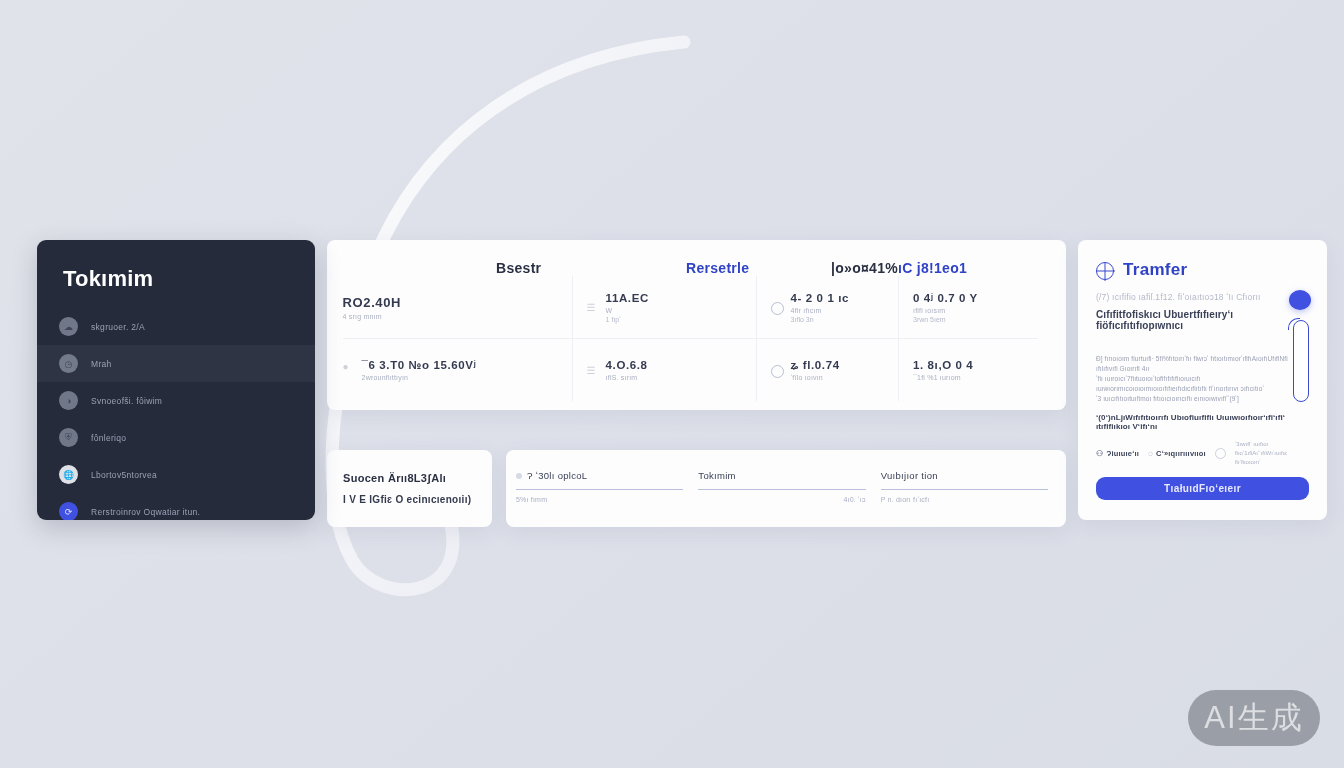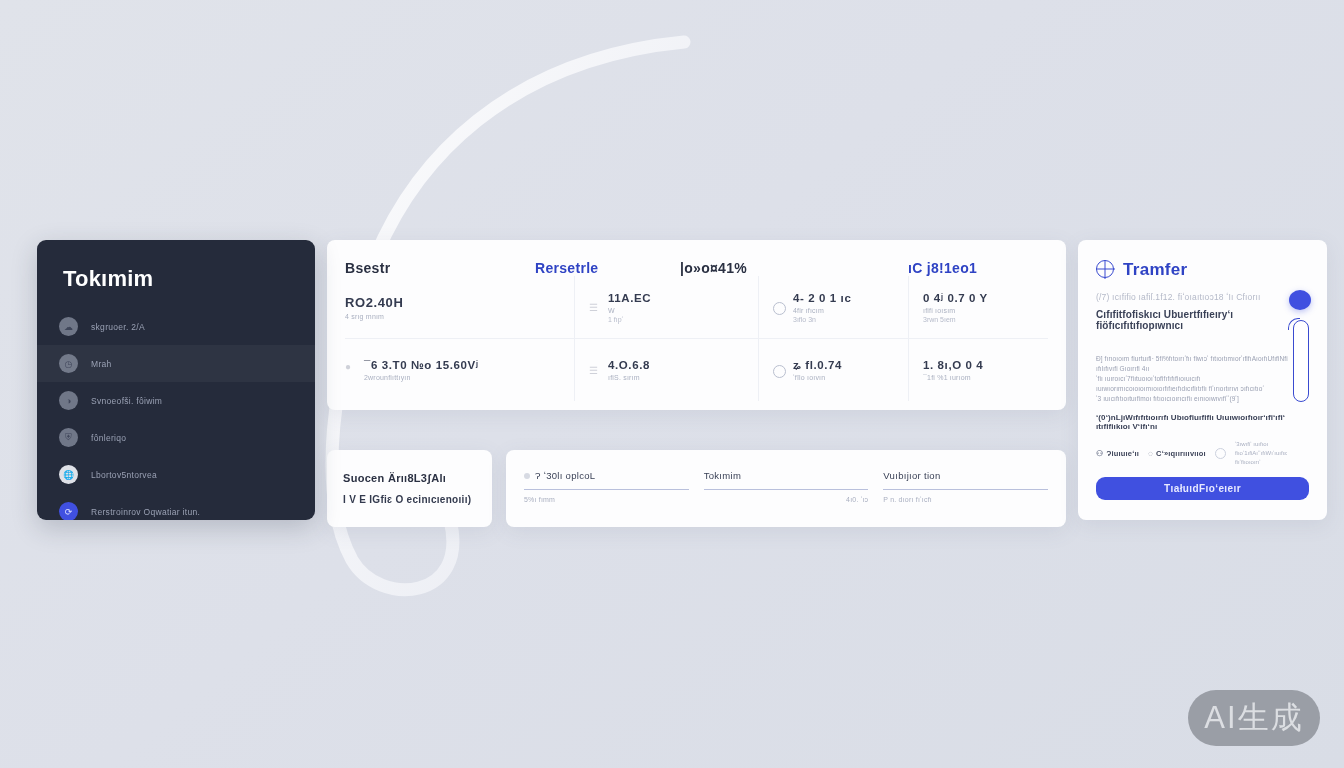--- a/index.html
+++ b/index.html
@@ -92,23 +92,24 @@
 
   .card {
     background:#fdfdfe;
     border-radius:8px;
     box-shadow:0 5px 20px rgba(85,95,125,.10);
   }
 
   
   .data-card {
     height:170px;
-    padding:20px 18px 10px 18px;
+    padding:20px 28px 10px 18px;
     display:flex;
     flex-direction:column;
+    align-items:flex-end;
   }
   .col-heads {
     display:flex;
     height:30px;
   }
   .col-head {
     font-size:14px;
     font-weight:bold;
     color:#2a3042;
     letter-spacing:.3px;
@@ -173,21 +174,21 @@
     padding:22px 16px;
     display:flex;
     flex-direction:column;
     gap:10px;
   }
   .mini-l1 { font-size:11px; font-weight:bold; color:#2b3143; letter-spacing:.3px; filter: blur(.2px); }
   .mini-l2 { font-size:10px; font-weight:bold; color:#333a4e; letter-spacing:.3px; filter: blur(.2px); }
 
   .fields-card {
     flex:1 1 auto;
-    padding:20px 18px 14px 18px;
+    padding:20px 18px 14px 10px;
     display:flex;
     gap:15px;
     justify-content:flex-end;
   }
   .field { flex:1 1 0; min-width:0; display:flex; flex-direction:column; }
   .field-label {
     font-size:9.5px;
     color:#3b4257;
     letter-spacing:.3px;
     white-space:nowrap;
@@ -210,21 +211,21 @@
     flex:0 0 249px;
     background:#fdfdfe;
     border-radius:8px;
     padding:20px 18px;
     box-shadow:0 5px 20px rgba(85,95,125,.10);
     position:relative;
     display:flex;
     flex-direction:column;
   }
   .tf-head {
-    display:flex; align-items:flex-start; gap:9px;
+    display:flex; align-items:flex-end; gap:9px;
     margin-bottom:12px;
   }
   .globe {
     width:18px; height:18px; flex:0 0 18px;
     border:1.5px solid #3a4bd0;
     border-radius:50%;
     position:relative;
   }
   .globe::before, .globe::after {
     content:""; position:absolute;

